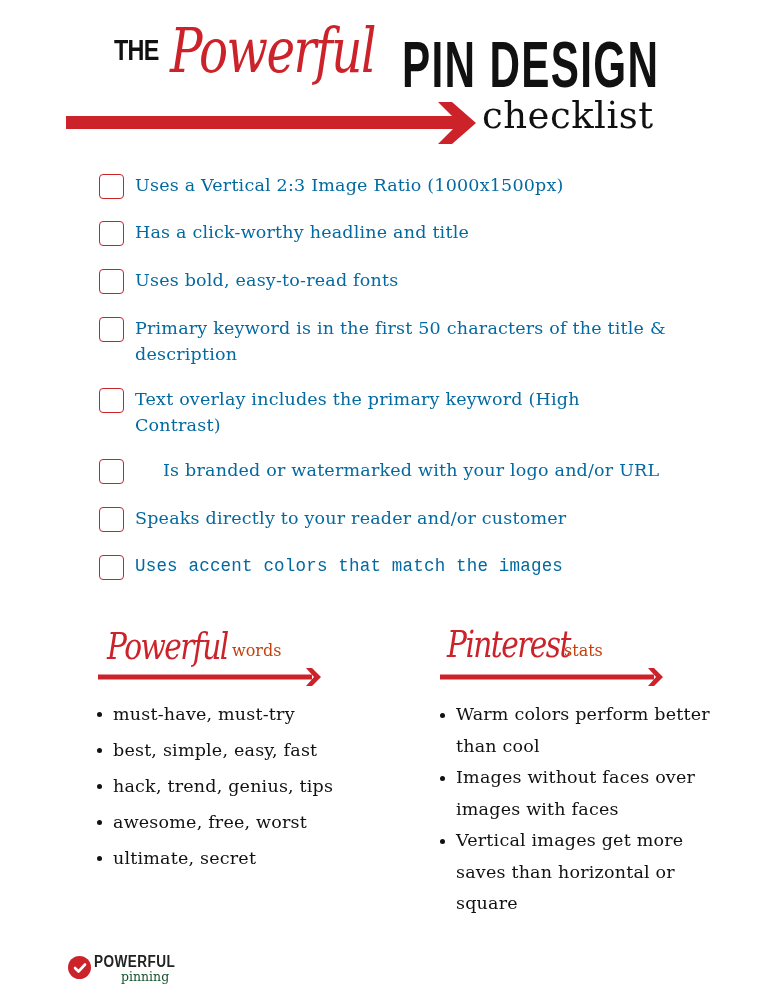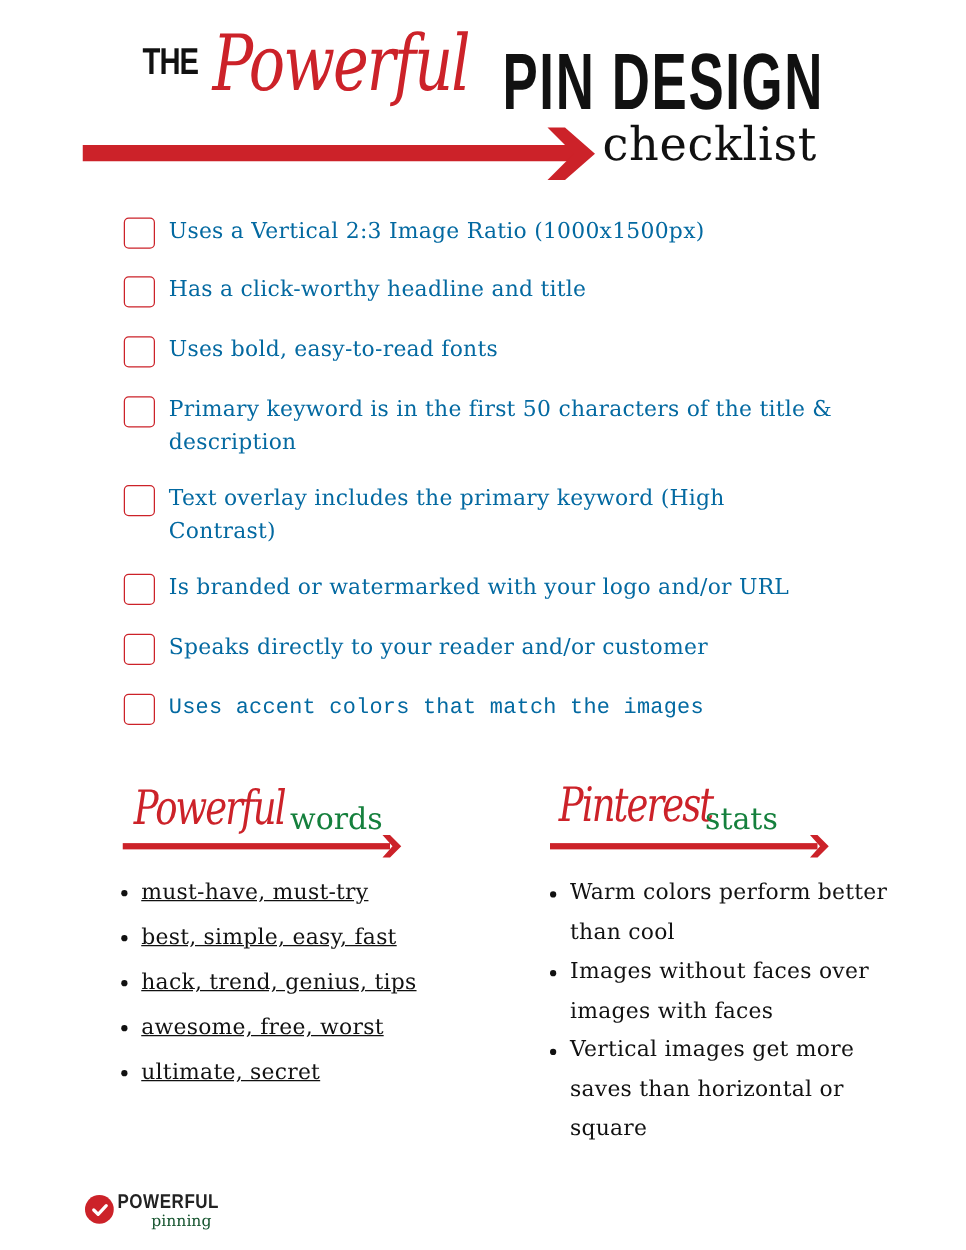--- a/index.html
+++ b/index.html
@@ -47,28 +47,28 @@
       width: 560px; letter-spacing: 0.2px;
     }
 
     
     .sub-script {
       font-family: "DejaVu Serif", serif; font-style: italic; color: #cc2229;
       font-size: 38px; letter-spacing: -2px;
       transform: scaleX(0.78); transform-origin: left top;
       white-space: nowrap;
     }
-    .sub-word { font-family: "DejaVu Serif", serif; font-size: 24px; color: #15803d; }
+    .sub-word { font-family: "DejaVu Serif", serif; font-size: 16px; color: #c2410c; }
 
     ul.blist { list-style: none; }
     ul.blist li { position: relative; padding-left: 16px; font-size: 17.5px; color: #111; letter-spacing: 0.2px; }
     ul.blist li::before {
       content: ""; position: absolute; left: 0; width: 5px; height: 5px; border-radius: 50%; background: #111;
     }
-    .words li { line-height: 36px; text-decoration: underline; }
+    .words li { line-height: 36px; }
     .words li::before { top: 16px; }
     .stats li { line-height: 31.5px; width: 280px; }
     .stats li::before { top: 14px; }
 
     
     .logo { left: 68px; top: 953px; display: flex; align-items: flex-start; }
     .logo-circle {
       width: 23px; height: 23px; border-radius: 50%; background: #cc2229;
       display: flex; align-items: center; justify-content: center; margin-top: 3px;
     }
@@ -111,21 +111,21 @@
   <div class="check-text">Uses bold, easy-to-read fonts</div>
 </div>
 <div class="abs check-row" style="top:315px;">
   <div class="checkbox"></div>
   <div class="check-text" style="width:540px;">Primary keyword is in the first 50 characters of the title &amp; description</div>
 </div>
 <div class="abs check-row" style="top:386px;">
   <div class="checkbox"></div>
   <div class="check-text" style="width:520px;">Text overlay includes the primary keyword (High Contrast)</div>
 </div>
-<div class="abs check-row" style="top:457px;">
+<div class="abs check-row" style="top:457px;gap:28px;">
   <div class="checkbox"></div>
   <div class="check-text" style="width:600px; white-space:nowrap;">Is branded or watermarked with your logo and/or URL</div>
 </div>
 <div class="abs check-row" style="top:505px;">
   <div class="checkbox"></div>
   <div class="check-text">Speaks directly to your reader and/or customer</div>
 </div>
 <div class="abs check-row" style="top:553px;font-family:Liberation Mono, monospace;">
   <div class="checkbox"></div>
   <div class="check-text">Uses accent colors that match the images</div>

